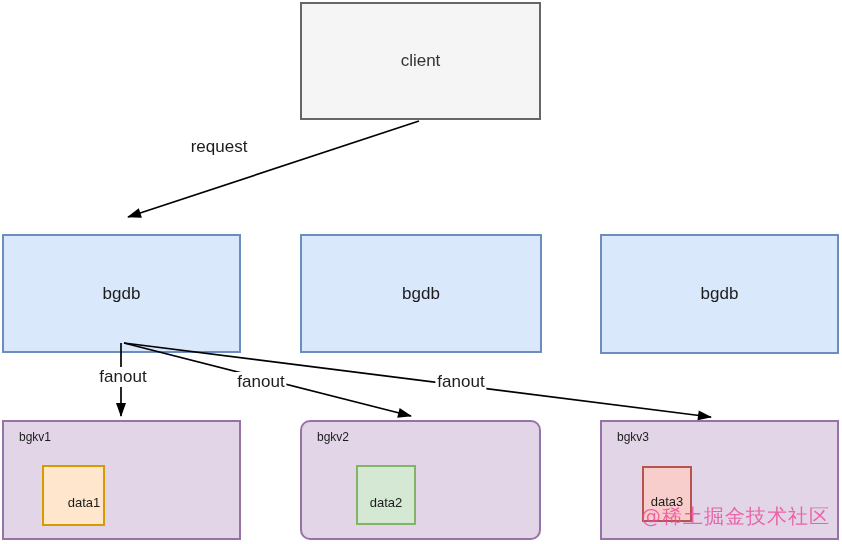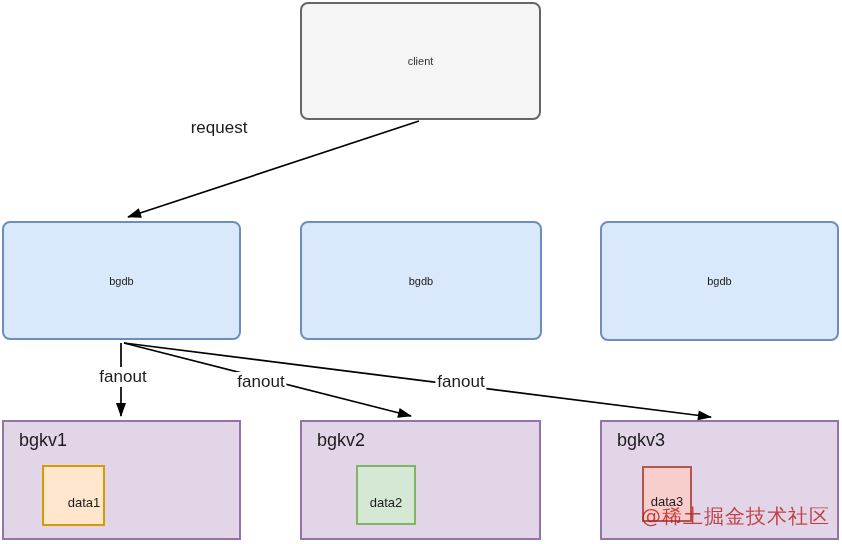--- a/index.html
+++ b/index.html
@@ -21,49 +21,48 @@
   }
   .node {
     position: absolute;
     box-sizing: border-box;
     z-index: 1;
   }
   .node.centered {
     display: flex;
     align-items: center;
     justify-content: center;
-    font-size: 11px;
-    border-radius: 8px;
+    font-size: 17px;
   }
   .client-node {
     left: 300px; top: 2px; width: 241px; height: 118px;
     background: #f5f5f5;
     border: 2px solid #666666;
     color: #333333;
   }
   .bgdb-node {
     background: #dae8fc;
     border: 2px solid #6c8ebf;
-    top: 221px; height: 119px; text-align: right;
+    top: 234px; height: 119px; text-align: right;
   }
   .bgdb-1 { left: 2px;   width: 239px; }
   .bgdb-2 { left: 300px; width: 242px; }
   .bgdb-3 { left: 600px; width: 239px; height: 120px; }
   .bgkv-node {
     background: #e1d5e7;
     border: 2px solid #9673a6;
     top: 420px; height: 120px;
   }
   .bgkv-1 { left: 2px;   width: 239px; }
-  .bgkv-2 { left: 300px; width: 241px; }
+  .bgkv-2 { left: 300px; width: 241px; border-radius: 10px; }
   .bgkv-3 { left: 600px; width: 239px; }
   .bgkv-title {
     position: absolute;
     left: 15px; top: 8px;
-    font-size: 18px;
+    font-size: 12px;
   }
   .data-box {
     position: absolute;
     box-sizing: border-box;
     display: flex;
     align-items: center;
     justify-content: center;
     padding-top: 14px;
     font-size: 13px;
   }
@@ -86,31 +85,31 @@
   }
   .edge-label {
     position: absolute;
     z-index: 3;
     font-size: 17px;
     background: #ffffff;
     padding: 0 2px;
     white-space: nowrap;
     transform: translate(-50%, -50%);
   }
-  .request-label { left: 219px; top: 128px; }
+  .request-label { left: 219px; top: 147px; }
   .fanout-1 { left: 123px; top: 377px; }
   .fanout-2 { left: 261px; top: 382px; }
   .fanout-3 { left: 461px; top: 382px; }
   .watermark {
     position: absolute;
     right: 12px; top: 503px;
     z-index: 4;
     font-size: 20px;
     letter-spacing: 1px;
-    color: #b91c1c;
+    color: #ec4899;
     opacity: 0.8;
     font-family: "DejaVu Sans", sans-serif;
     text-align: right;
   }
 </style>
 </head>
 <body>
 
 <div class="canvas">
 

